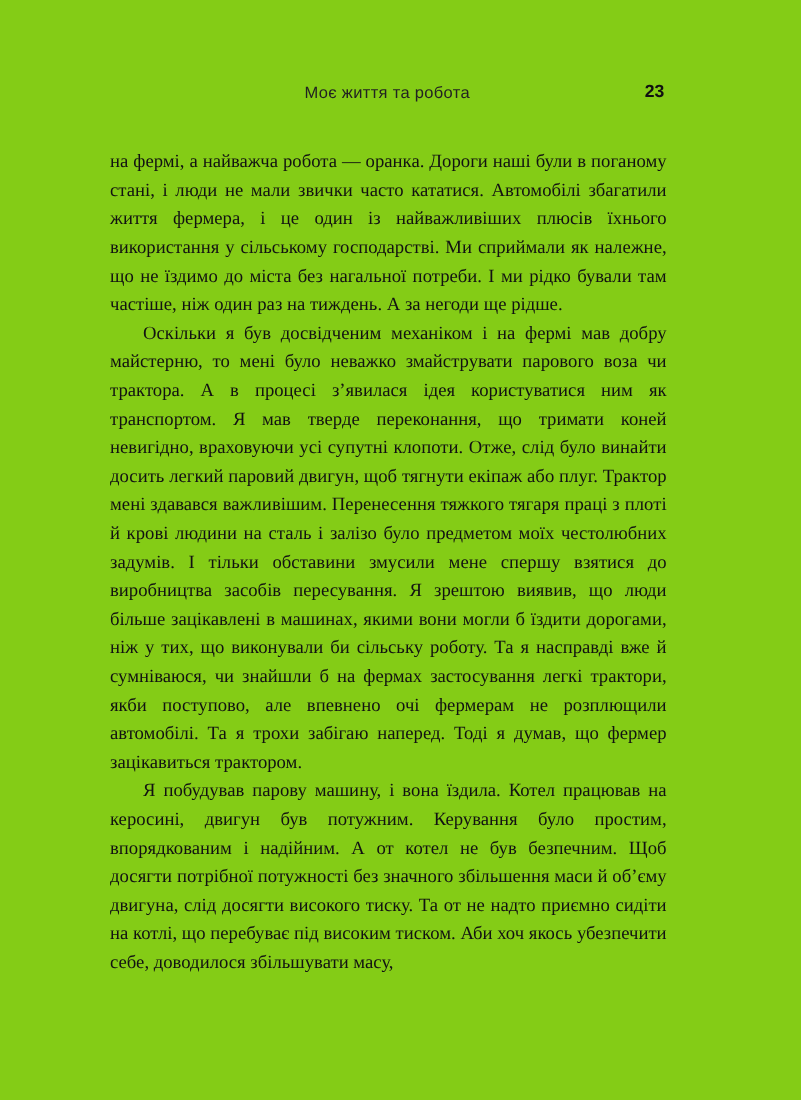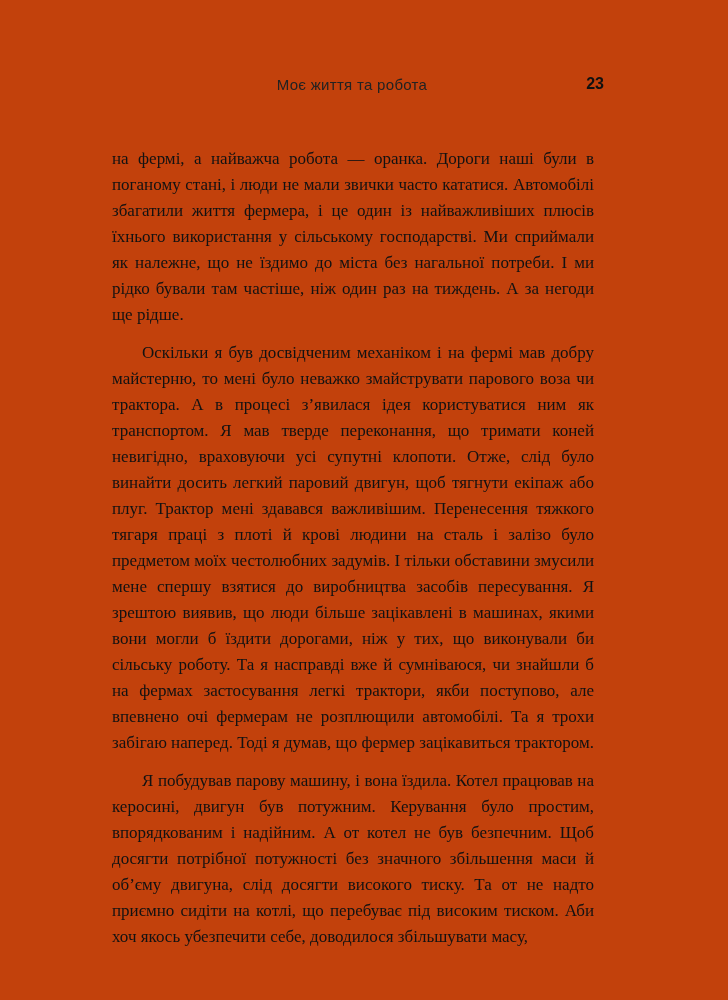--- a/index.html
+++ b/index.html
@@ -4,21 +4,21 @@
   <style>
     html, body {
       margin: 0;
       padding: 0;
       background: #ffffff;
     }
     .page {
       position: relative;
       width: 728px;
       height: 1000px;
-      background: #c2410c;
+      background: #84cc16;
       overflow: hidden;
     }
     .running-head {
       position: absolute;
       top: 76px;
       left: 100px;
       right: 124px;
       height: 22px;
     }
     .running-title {
@@ -48,21 +48,21 @@
       width: 506px;
       font-family: "Liberation Serif", serif;
       font-size: 17px;
       line-height: 26px;
       color: #121212;
       text-align: justify;
       hyphens: auto;
       -webkit-hyphens: auto;
     }
     .para {
-      margin: 12px;
+      margin: 0;
       text-indent: 30px;
     }
     .para.no-indent {
       text-indent: 0;
     }
   </style>
 </head>
 <body>
 
 <div class="page">

